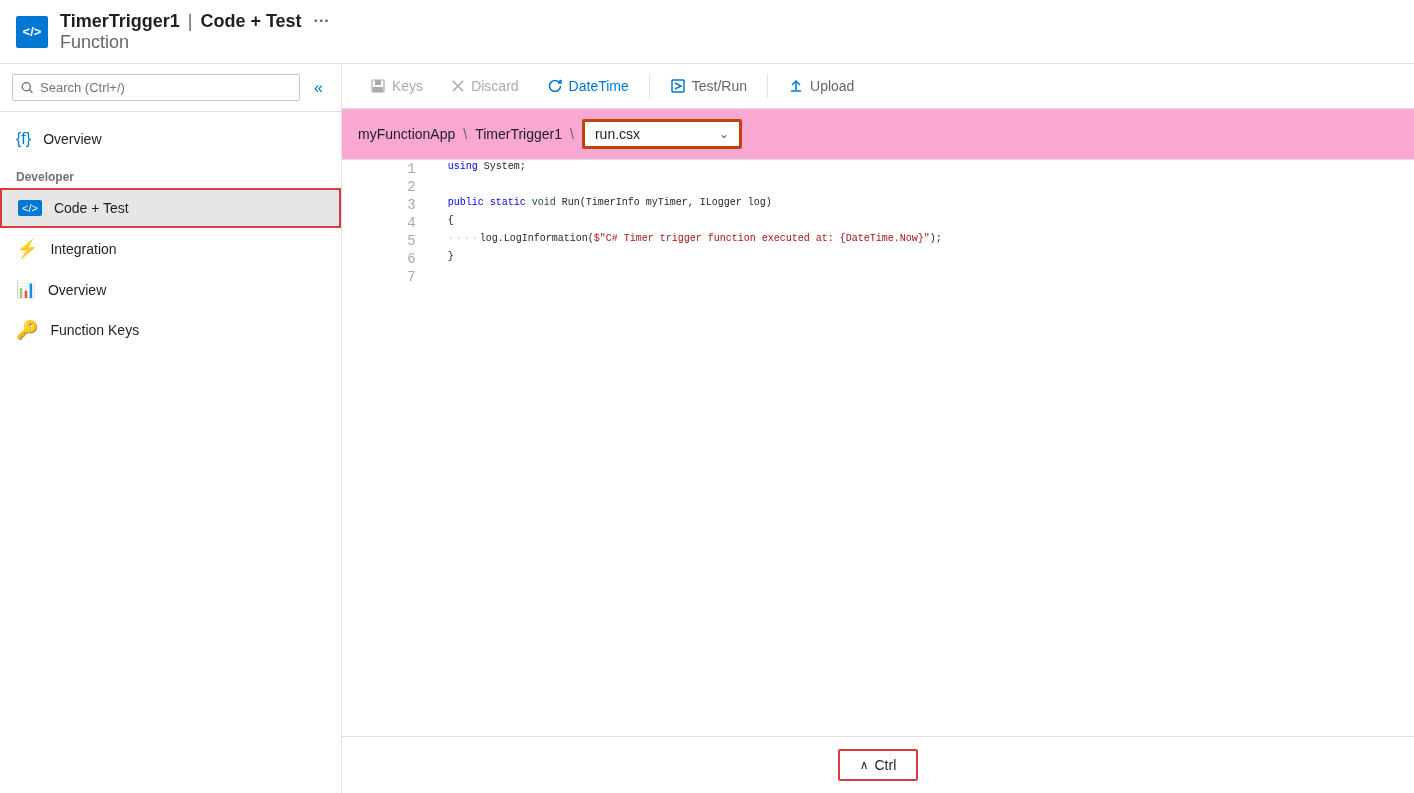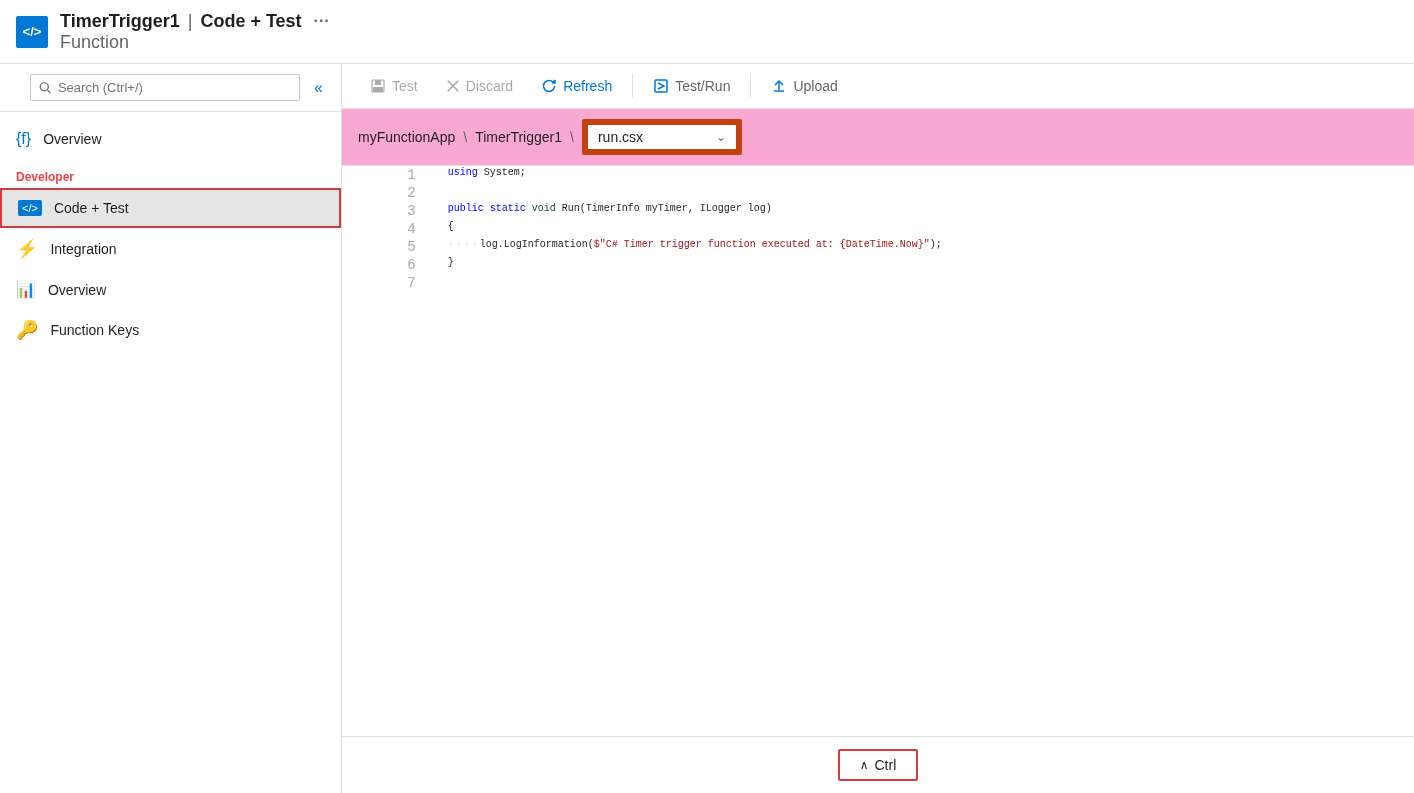--- a/index.html
+++ b/index.html
@@ -59,21 +59,20 @@
     }
     .sidebar-search {
       flex: 1;
       display: flex;
       align-items: center;
       border: 1px solid #c8c8c8;
       border-radius: 2px;
       padding: 5px 8px;
       gap: 6px;
       background: #fff;
-      margin-left: 18px;
     }
     .sidebar-search input {
       border: none; outline: none; font-size: 13px; color: #999; width: 100%;
       background: transparent;
     }
     .collapse-btn {
       color: #0078d4; font-size: 16px; cursor: pointer; padding: 2px 6px;
       display: flex; align-items: center;
     }
     .sidebar-nav {
@@ -89,21 +88,21 @@
       font-size: 14px;
     }
     .sidebar-item.active {
       background: #e6e6e6;
       border: 2px solid #d73b3b;
     }
     .sidebar-section-label {
       padding: 12px 16px 4px 16px;
       font-size: 12px;
       font-weight: 700;
-      color: #ef4444;
+      color: #737373;
       text-transform: none;
     }
     .icon-code { background: #0078d4; color: white; padding: 2px 4px; font-size: 11px; border-radius: 2px; }
 
     
     .content {
       flex: 1;
       display: flex;
       flex-direction: column;
       overflow: hidden;
@@ -137,21 +136,21 @@
       padding: 10px 16px;
       border-bottom: 1px solid #e0e0e0;
       font-size: 14px;
       color: #1f1f1f;
       gap: 4px;
       background: #f9a8d4;
     }
     .breadcrumb-sep { color: #666; margin: 0 4px; }
     .file-select {
       display: flex; align-items: center; gap: 6px;
-      border: 6px solid #c2410c; border-radius: 2px; padding: 4px 10px;
+      border: 3px solid #c2410c; border-radius: 2px; padding: 4px 10px;
       min-width: 160px; cursor: pointer; background: #fff;
     }
     .file-select-label { flex: 1; font-size: 14px; }
     .chevron-down { font-size: 12px; color: #666; }
 
     
     .code-area {
       flex: 1;
       overflow: auto;
       background: #fff;
@@ -269,35 +268,35 @@
 
   <div class="content">
 
     <div class="toolbar">
       <button class="toolbar-btn disabled">
         <svg width="16" height="16" viewBox="0 0 16 16" fill="#aaa">
           <rect x="2" y="2" width="12" height="12" rx="1" stroke="#aaa" stroke-width="1.2" fill="none"></rect>
           <rect x="5" y="2" width="6" height="5" rx="0.5" fill="#aaa"></rect>
           <rect x="3" y="9" width="10" height="5" rx="0.5" fill="#aaa"></rect>
         </svg>
-        <span>Test</span>
+        <span>Keys</span>
       </button>
       <button class="toolbar-btn disabled">
         <svg width="14" height="14" viewBox="0 0 16 16" stroke="#aaa" stroke-width="1.8" fill="none">
           <line x1="2" y1="2" x2="14" y2="14"></line>
           <line x1="14" y1="2" x2="2" y2="14"></line>
         </svg>
         <span>Discard</span>
       </button>
       <button class="toolbar-btn active-btn">
         <svg width="16" height="16" viewBox="0 0 16 16" fill="none" stroke="#0078d4" stroke-width="1.5">
           <path d="M13.5 8A5.5 5.5 0 1 1 8 2.5c1.5 0 2.9.6 3.9 1.6L14 2"></path>
           <polyline points="14,2 14,5 11,5"></polyline>
         </svg>
-        <span>Refresh</span>
+        <span>DateTime</span>
       </button>
       <div class="toolbar-sep"></div>
       <button class="toolbar-btn">
         <svg width="16" height="16" viewBox="0 0 16 16" fill="none" stroke="#0078d4" stroke-width="1.5">
           <rect x="2" y="2" width="12" height="12" rx="1"></rect>
           <polyline points="5,5 11,8 5,11"></polyline>
         </svg>
         <span>Test/Run</span>
       </button>
       <div class="toolbar-sep"></div>

